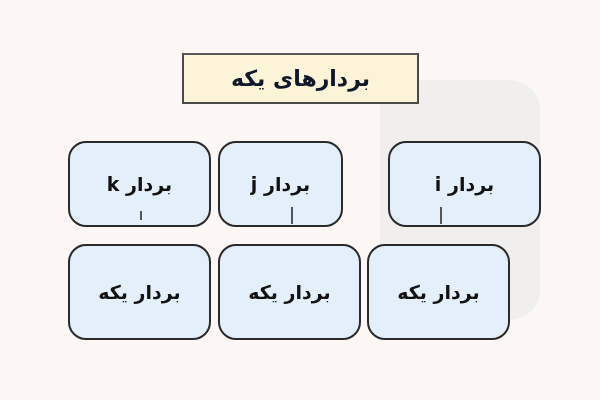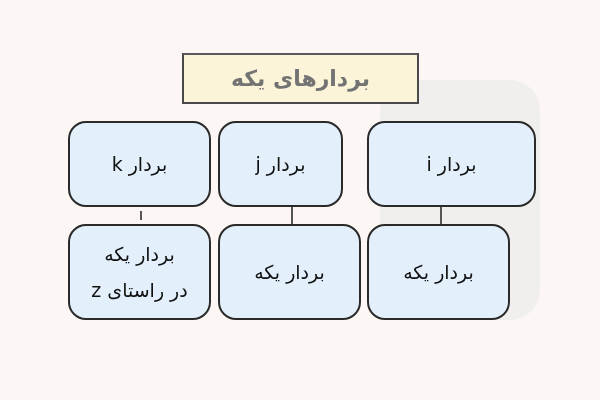--- a/index.html
+++ b/index.html
@@ -33,37 +33,38 @@
       border: 2px solid #4a4a4a;
       border-top-color: #5a5a5a;
       box-sizing: border-box;
       display: flex;
       align-items: center;
       justify-content: center;
     }
     .title-box span {
       font-size: 22px;
       font-weight: bold;
-      color: #737373;
+      color: #0f172a;
       direction: rtl;
     }
     .node {
       position: absolute;
       background: #e3f0fb;
       border: 2px solid #2a2a2a;
       border-radius: 18px;
       box-sizing: border-box;
       display: flex;
       flex-direction: column;
       align-items: center;
       justify-content: center;
       text-align: center;
       direction: rtl;
       color: #111;
-      font-weight: normal;
+      font-weight: bold;
+      margin-top: 20px;
     }
     .node.top {
       height: 86px;
       top: 121px;
     }
     .node.bottom {
       height: 96px;
       top: 224px;
     }
     .node .label {
@@ -90,30 +91,29 @@
 <div class="title-box">
   <span>بردارهای یکه</span>
 </div>
 
 <div class="node top" style="left:68px; width:143px;">
   <span class="label">بردار k</span>
 </div>
 <div class="connector" style="left:140px; top:211px; height:9px;"></div>
 <div class="node bottom" style="left:68px; width:143px;">
   <span class="label">بردار یکه</span>
-  <span class="label">در راستای z</span>
 </div>
 
 <div class="node top" style="left:218px; width:125px;">
   <span class="label">بردار j</span>
 </div>
 <div class="connector" style="left:291px; top:207px; height:17px;"></div>
 <div class="node bottom" style="left:218px; width:143px;">
   <span class="label">بردار یکه</span>
 </div>
 
-<div class="node top" style="left:367px; width:169px;">
+<div class="node top" style="left:388px; width:153px;">
   <span class="label">بردار i</span>
 </div>
 <div class="connector" style="left:440px; top:207px; height:17px;"></div>
 <div class="node bottom" style="left:367px; width:143px;">
   <span class="label">بردار یکه</span>
 </div>
 
 </body></html>

